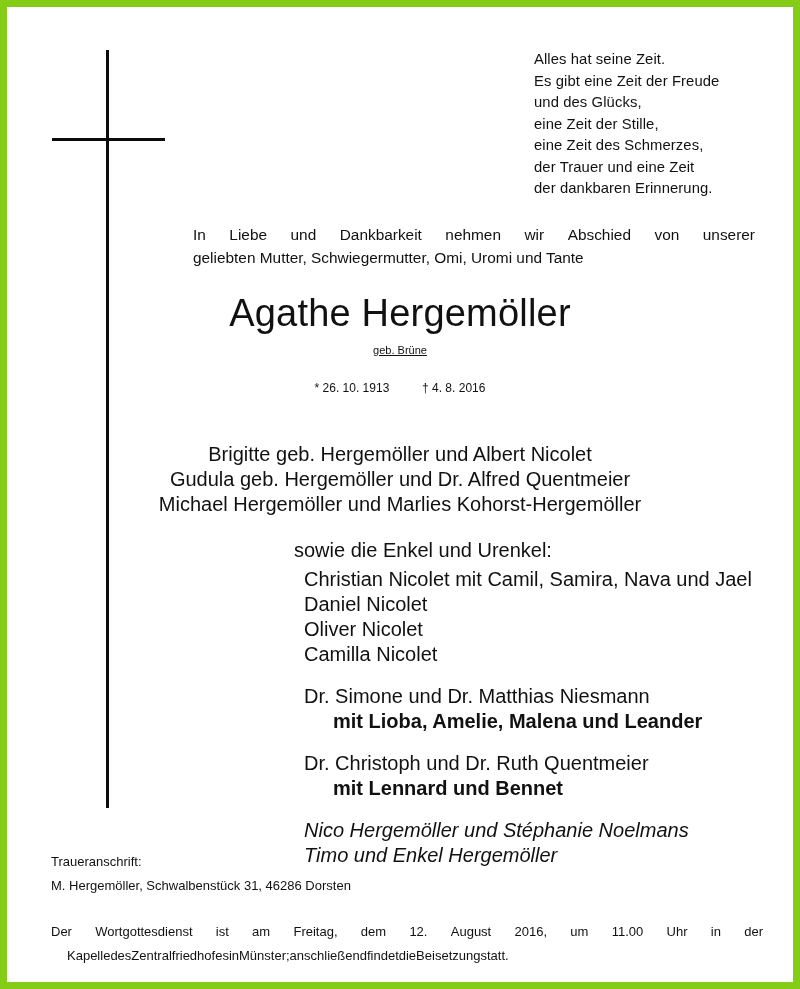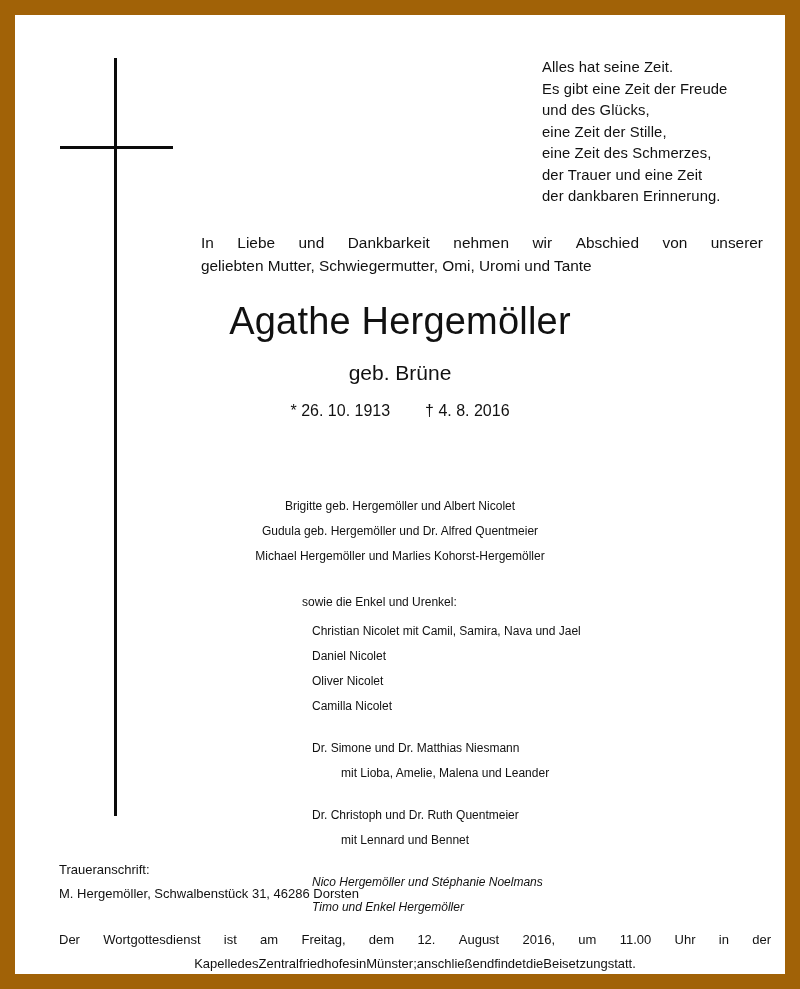--- a/index.html
+++ b/index.html
@@ -13,22 +13,22 @@
     font-family: "Liberation Sans", sans-serif;
     color: #111111;
     overflow: hidden;
   }
 
   .obituary-frame {
     position: relative;
     width: 800px;
     height: 989px;
     box-sizing: border-box;
-    background: #a16207;
-    padding: 15px;
+    background: #84cc16;
+    padding: 7px;
   }
 
   .obituary-page {
     position: relative;
     width: 100%;
     height: 100%;
     background: #ffffff;
     box-sizing: border-box;
     overflow: hidden;
   }
@@ -100,43 +100,43 @@
     width: 100%;
     text-align: center;
   }
   .deceased-name {
     font-size: 38px;
     font-weight: 400;
     line-height: 44px;
     letter-spacing: 0.2px;
   }
   .maiden-name {
-    font-size: 21px;
+    font-size: 11px;
     line-height: 22px;
-    margin-top: 19px;
+    margin-top: 4px;
+    text-decoration: underline;
   }
   .life-dates {
-    font-size: 16px;
+    font-size: 12px;
     line-height: 22px;
     margin-top: 16px;
   }
   .date-gap {
     display: inline-block;
     width: 26px;
   }
 
   
   .family {
     position: absolute;
     left: 0;
     top: 435px;
     width: 100%;
-    font-size: 12px;
+    font-size: 20px;
     line-height: 25px;
-    margin-top: 44px;
   }
   .children {
     text-align: center;
   }
   .children div {
     white-space: nowrap;
   }
   .descendants-intro {
     margin-top: 21px;
     padding-left: 287px;
@@ -150,20 +150,21 @@
   }
   .descendant-group:last-child {
     margin-bottom: 0;
     font-style: italic;
   }
   .descendant-line {
     white-space: nowrap;
   }
   .descendant-line.sub {
     padding-left: 29px;
+    font-weight: bold;
   }
 
   
   .footer {
     position: absolute;
     left: 44px;
     top: 843px;
     width: 712px;
     font-size: 13px;
     line-height: 24px;
@@ -175,22 +176,23 @@
     margin-top: 22px;
   }
   .service-line-1 {
     display: flex;
     justify-content: space-between;
     width: 100%;
     align-items: flex-end;
   }
   .service-line-2 {
     display: flex;
-    justify-content: center;
-    width: 100%;
+    justify-content: flex-start;
+    width: 100%;
+    margin-left: 16px;
   }
   .service-line-2 > span:last-child {
     margin-right: 0;
   }
 </style>
 </head>
 <body>
 
 <div class="obituary-frame">
   <div class="obituary-page">

